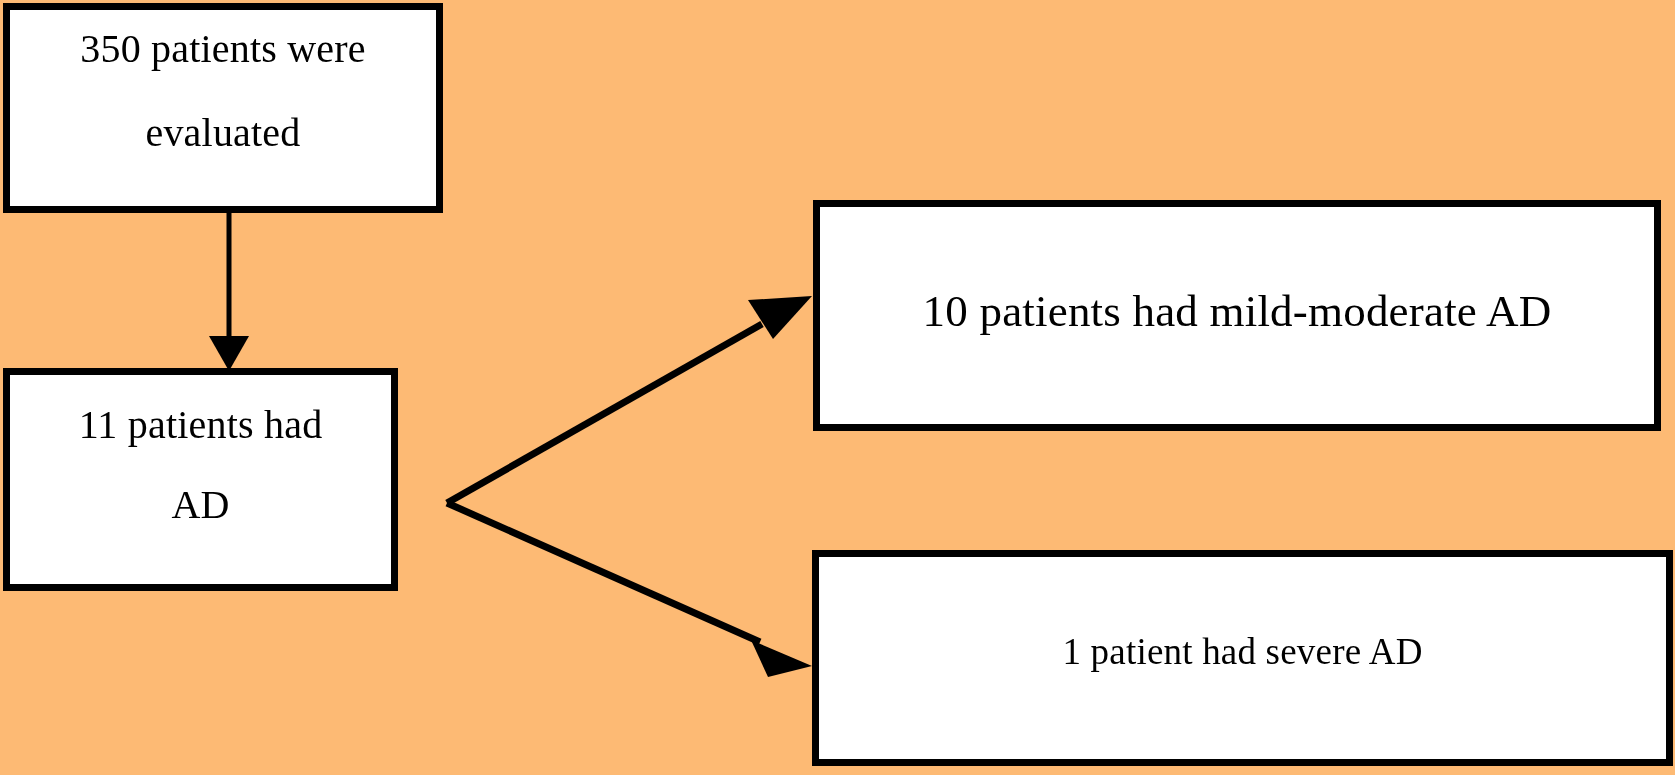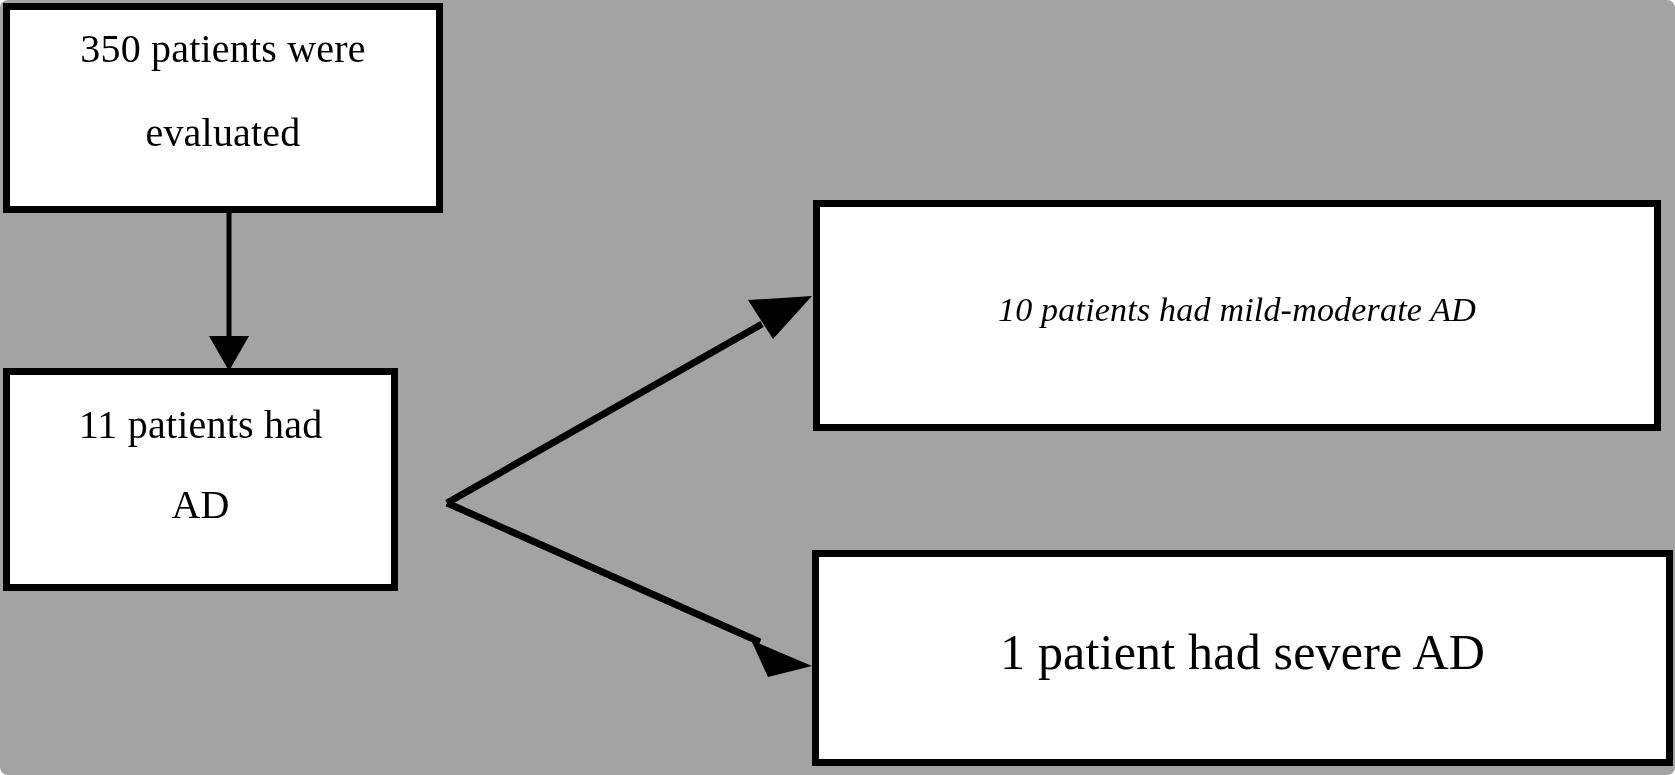--- a/index.html
+++ b/index.html
@@ -5,24 +5,23 @@
 <style>
   html, body {
     margin: 0;
     padding: 0;
     background: #ffffff;
   }
   #canvas {
     position: relative;
     width: 1675px;
     height: 775px;
-    background: #a3a3a3;
+    background: #fdba74;
     overflow: hidden;
     font-family: "Liberation Serif", "DejaVu Serif", serif;
-    border-radius: 8px;
   }
   #edges {
     position: absolute;
     left: 0;
     top: 0;
     width: 1675px;
     height: 775px;
     pointer-events: none;
   }
   .node {
@@ -70,34 +69,33 @@
     padding-bottom: 30px;
   }
   
   #node-mild-moderate {
     left: 813px;
     top: 200px;
     width: 848px;
     height: 231px;
   }
   #node-mild-moderate .node-label {
-    font-size: 34px;
+    font-size: 45px;
     line-height: 1.2;
     padding-bottom: 10px;
-    font-style: italic;
   }
   
   #node-severe {
     left: 812px;
     top: 550px;
     width: 861px;
     height: 216px;
   }
   #node-severe .node-label {
-    font-size: 50px;
+    font-size: 37px;
     line-height: 1.2;
     padding-bottom: 12px;
   }
 </style>
 </head>
 <body>
 
 <div id="canvas">
 
   <svg id="edges" viewBox="0 0 1675 775" width="1675" height="775" xmlns="http://www.w3.org/2000/svg">

